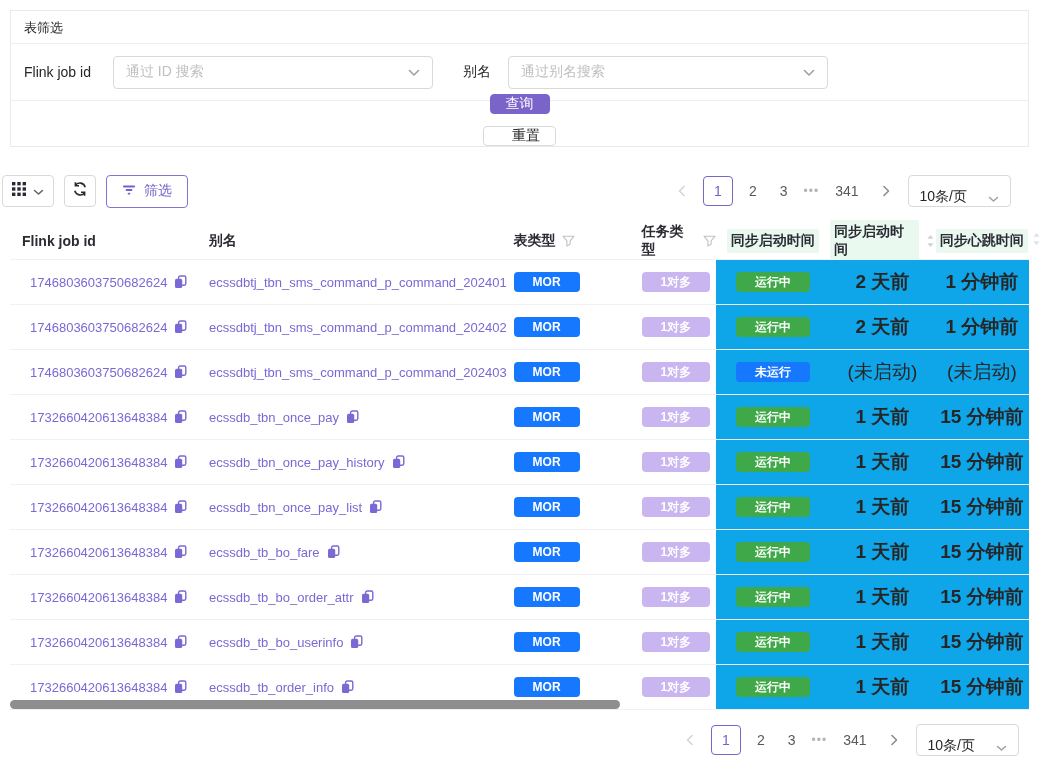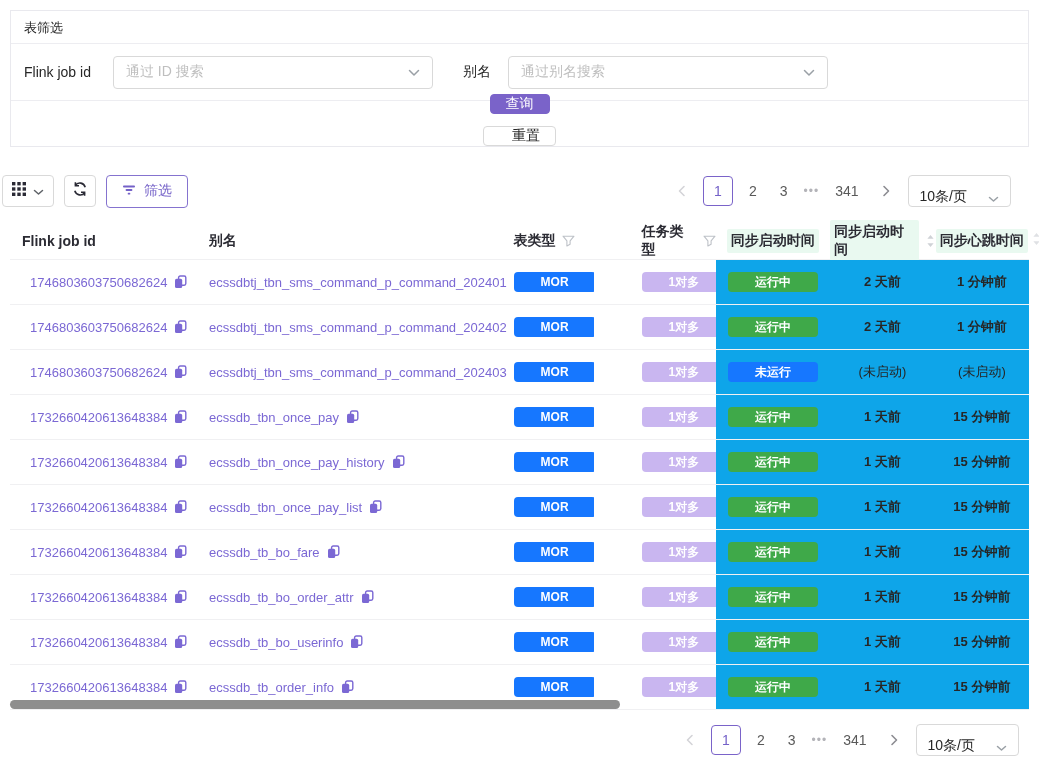--- a/index.html
+++ b/index.html
@@ -63,27 +63,27 @@
   .c4 { width:120px; justify-content:center; }
   .c5 { width:110px; justify-content:center; }
   .c6 { width:99px; justify-content:center; }
   .hl-bg { background:#0ea5e9; height:100%; }
   .th-hl { background:#e9f9f0; padding:3px 4px; border-radius:2px; }
   .th-icon { margin-left:7px; display:inline-flex; }
   .tbody-row .c0 { padding-left:20px; }
   .cell-link { color:#7b68d4; font-size:13px; text-decoration:none; cursor:pointer;
     white-space:nowrap; }
   .copy-btn { display:inline-flex; margin-left:7px; cursor:pointer; flex:none; }
-  .badge { font-size:12px; font-weight:bold; color:#fff; padding:3px 27px; border-radius:4px;
+  .badge { font-size:12px; font-weight:bold; color:#fff; padding:3px 19px; border-radius:4px;
     line-height:1.2; white-space:nowrap; }
   .badge-mor { background:#1677ff; }
   .badge-task { background:#c9b6f0; }
   .badge-running { background:#3fa949; }
   .badge-stopped { background:#1677ff; }
-  .time-val { font-size:13px; font-weight:bold; color:#262626; }
+  .time-val { font-size:19px; font-weight:bold; color:#262626; }
   .time-val.plain { font-weight:normal; }
 
   .edge-sort { position:absolute; left:1032px; top:232px; }
 
   
   .hscroll-track { position:absolute; left:10px; top:700px; width:1019px; height:9px; }
   .hscroll-thumb { position:absolute; left:0; top:0; width:610px; height:9px;
     background:#8e8e8e; border-radius:5px; cursor:grab; }
 </style>
 </head>

